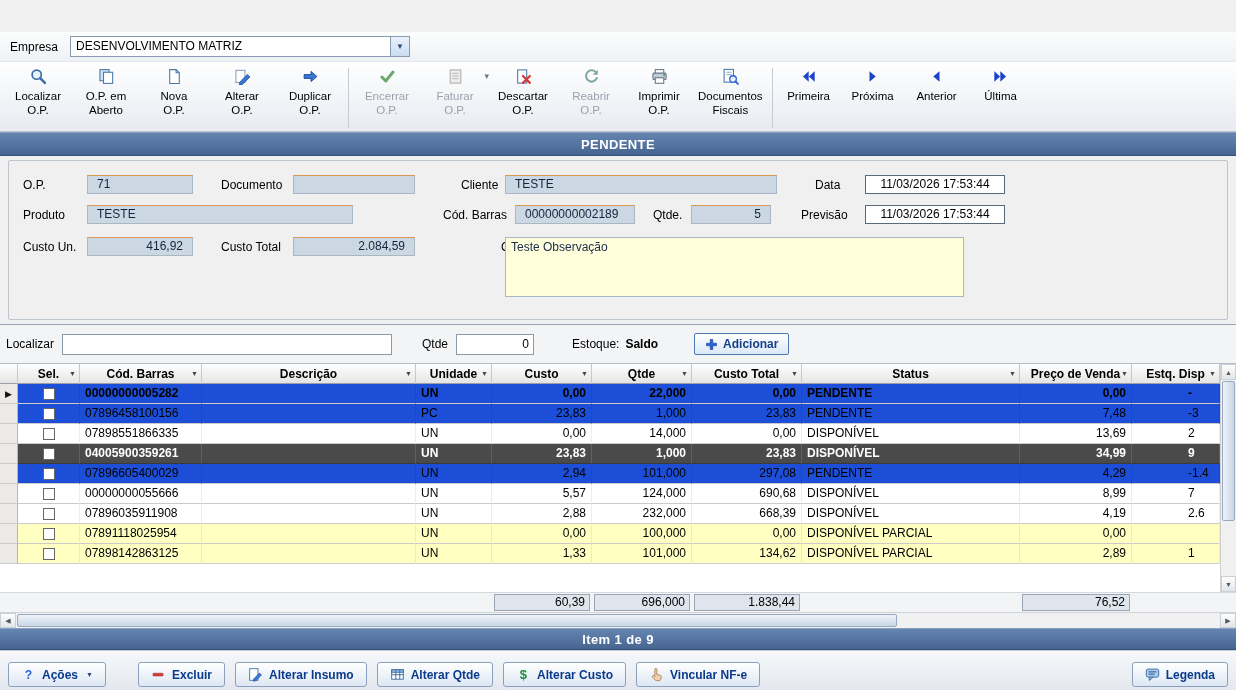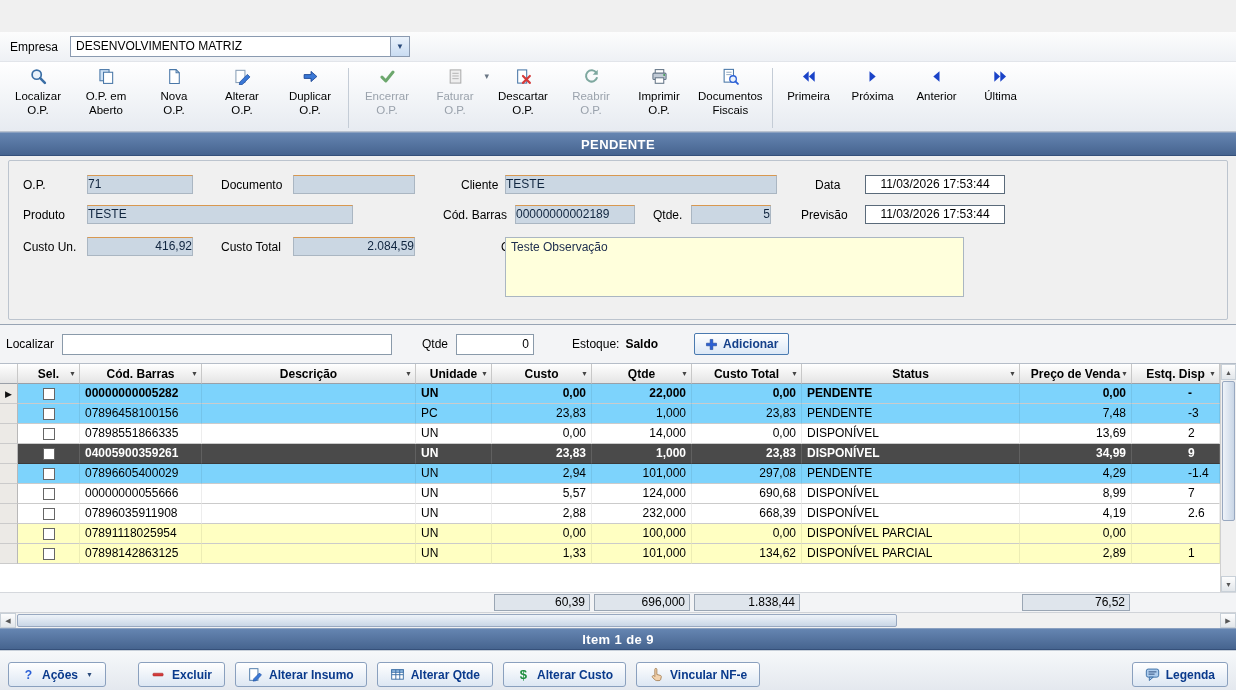--- a/index.html
+++ b/index.html
@@ -35,21 +35,21 @@
            display:flex;align-items:center;justify-content:center;letter-spacing:.4px;
            border-top:1px solid #8aa0c0;border-bottom:1px solid #35507a;box-sizing:border-box;}
   .banner{height:24px;}
   .item-bar{height:22px;}
 
   
   .form-area{height:168px;box-sizing:border-box;padding:4px 8px;background:#f0f0f0;}
   .form-panel{position:relative;width:100%;height:100%;border:1px solid #bcc4ce;border-radius:2px;background:#f0f0f0;box-sizing:border-box;}
   .flabel{position:absolute;white-space:nowrap;}
   .ffield{position:absolute;height:19px;background:#cbd7e3;border:1px solid #aab6c2;border-top-color:#d89850;
-          box-sizing:border-box;color:#10253f;padding:1px 0;line-height:15px;white-space:nowrap;overflow:hidden;}
+          box-sizing:border-box;color:#10253f;padding:1px 9px;line-height:15px;white-space:nowrap;overflow:hidden;}
   .ffield.num{text-align:right;}
   .ffield.white{background:#fff;border:1px solid #5a6a7a;color:#000;text-align:center;}
   .obs-box{position:absolute;background:#ffffdc;border:1px solid #aab6c2;color:#203050;
            padding:2px 5px;box-sizing:border-box;overflow:hidden;}
 
   
   .tabs-row{height:24px;display:flex;align-items:flex-end;padding-left:8px;background:#f0f0f0;position:relative;z-index:2;}
   .tab{padding:3px 13px 4px;border:1px solid #98a4b4;border-bottom:none;border-radius:3px 3px 0 0;
        background:linear-gradient(#fafafa,#e0e4ea);margin-right:2px;}
   .tab.active{background:#f3f4f6;font-weight:bold;padding-bottom:5px;margin-bottom:-1px;}
@@ -79,21 +79,21 @@
   .g-ind-h{background:linear-gradient(#ffffff,#e4e4e4);}
   .g-row{display:flex;height:20px;}
   .g-cell{box-sizing:border-box;border-right:1px solid rgba(0,0,0,0.07);border-bottom:1px solid #cbcbcb;
           line-height:19px;padding:0 5px;white-space:nowrap;overflow:hidden;background:#fff;}
   .g-cell.r{text-align:right;}
   .g-cell.c{display:flex;align-items:center;justify-content:center;padding:0;}
   .g-cell.clip{padding:0 0 0 56px;}
   .g-ind{width:18px;box-sizing:border-box;background:#eceae6;border-right:1px solid #b8b8b8;border-bottom:1px solid #cbcbcb;
          display:flex;align-items:center;justify-content:center;font-size:9px;color:#111;}
   .cbx{width:12px;height:12px;background:#fff;border:1px solid #666;box-sizing:border-box;}
-  .row-pendente .g-cell{background:#7dd3fc;}
+  .row-pendente .g-cell{background:#1d4ed8;}
   .row-parcial .g-cell{background:#ffffc2;}
   .row-current .g-cell{font-weight:bold;}
   .row-selected .g-cell{background:#4a4a4a;color:#fff;font-weight:bold;border-bottom-color:#3a3a3a;border-right-color:rgba(255,255,255,0.12);}
 
   
   .vscroll{position:absolute;top:0;right:0;bottom:0;width:16px;background:#f0f0f0;border-left:1px solid #d0d0d0;box-sizing:border-box;}
   .vs-btn{height:16px;display:flex;align-items:center;justify-content:center;font-size:7px;color:#555;
           background:linear-gradient(#fdfdfd,#e2e6ea);border:1px solid #c8d0d8;box-sizing:border-box;}
   .vs-btn.bottom{position:absolute;bottom:0;left:0;right:0;}
   .vs-thumb{position:absolute;top:17px;left:1px;width:13px;height:140px;

